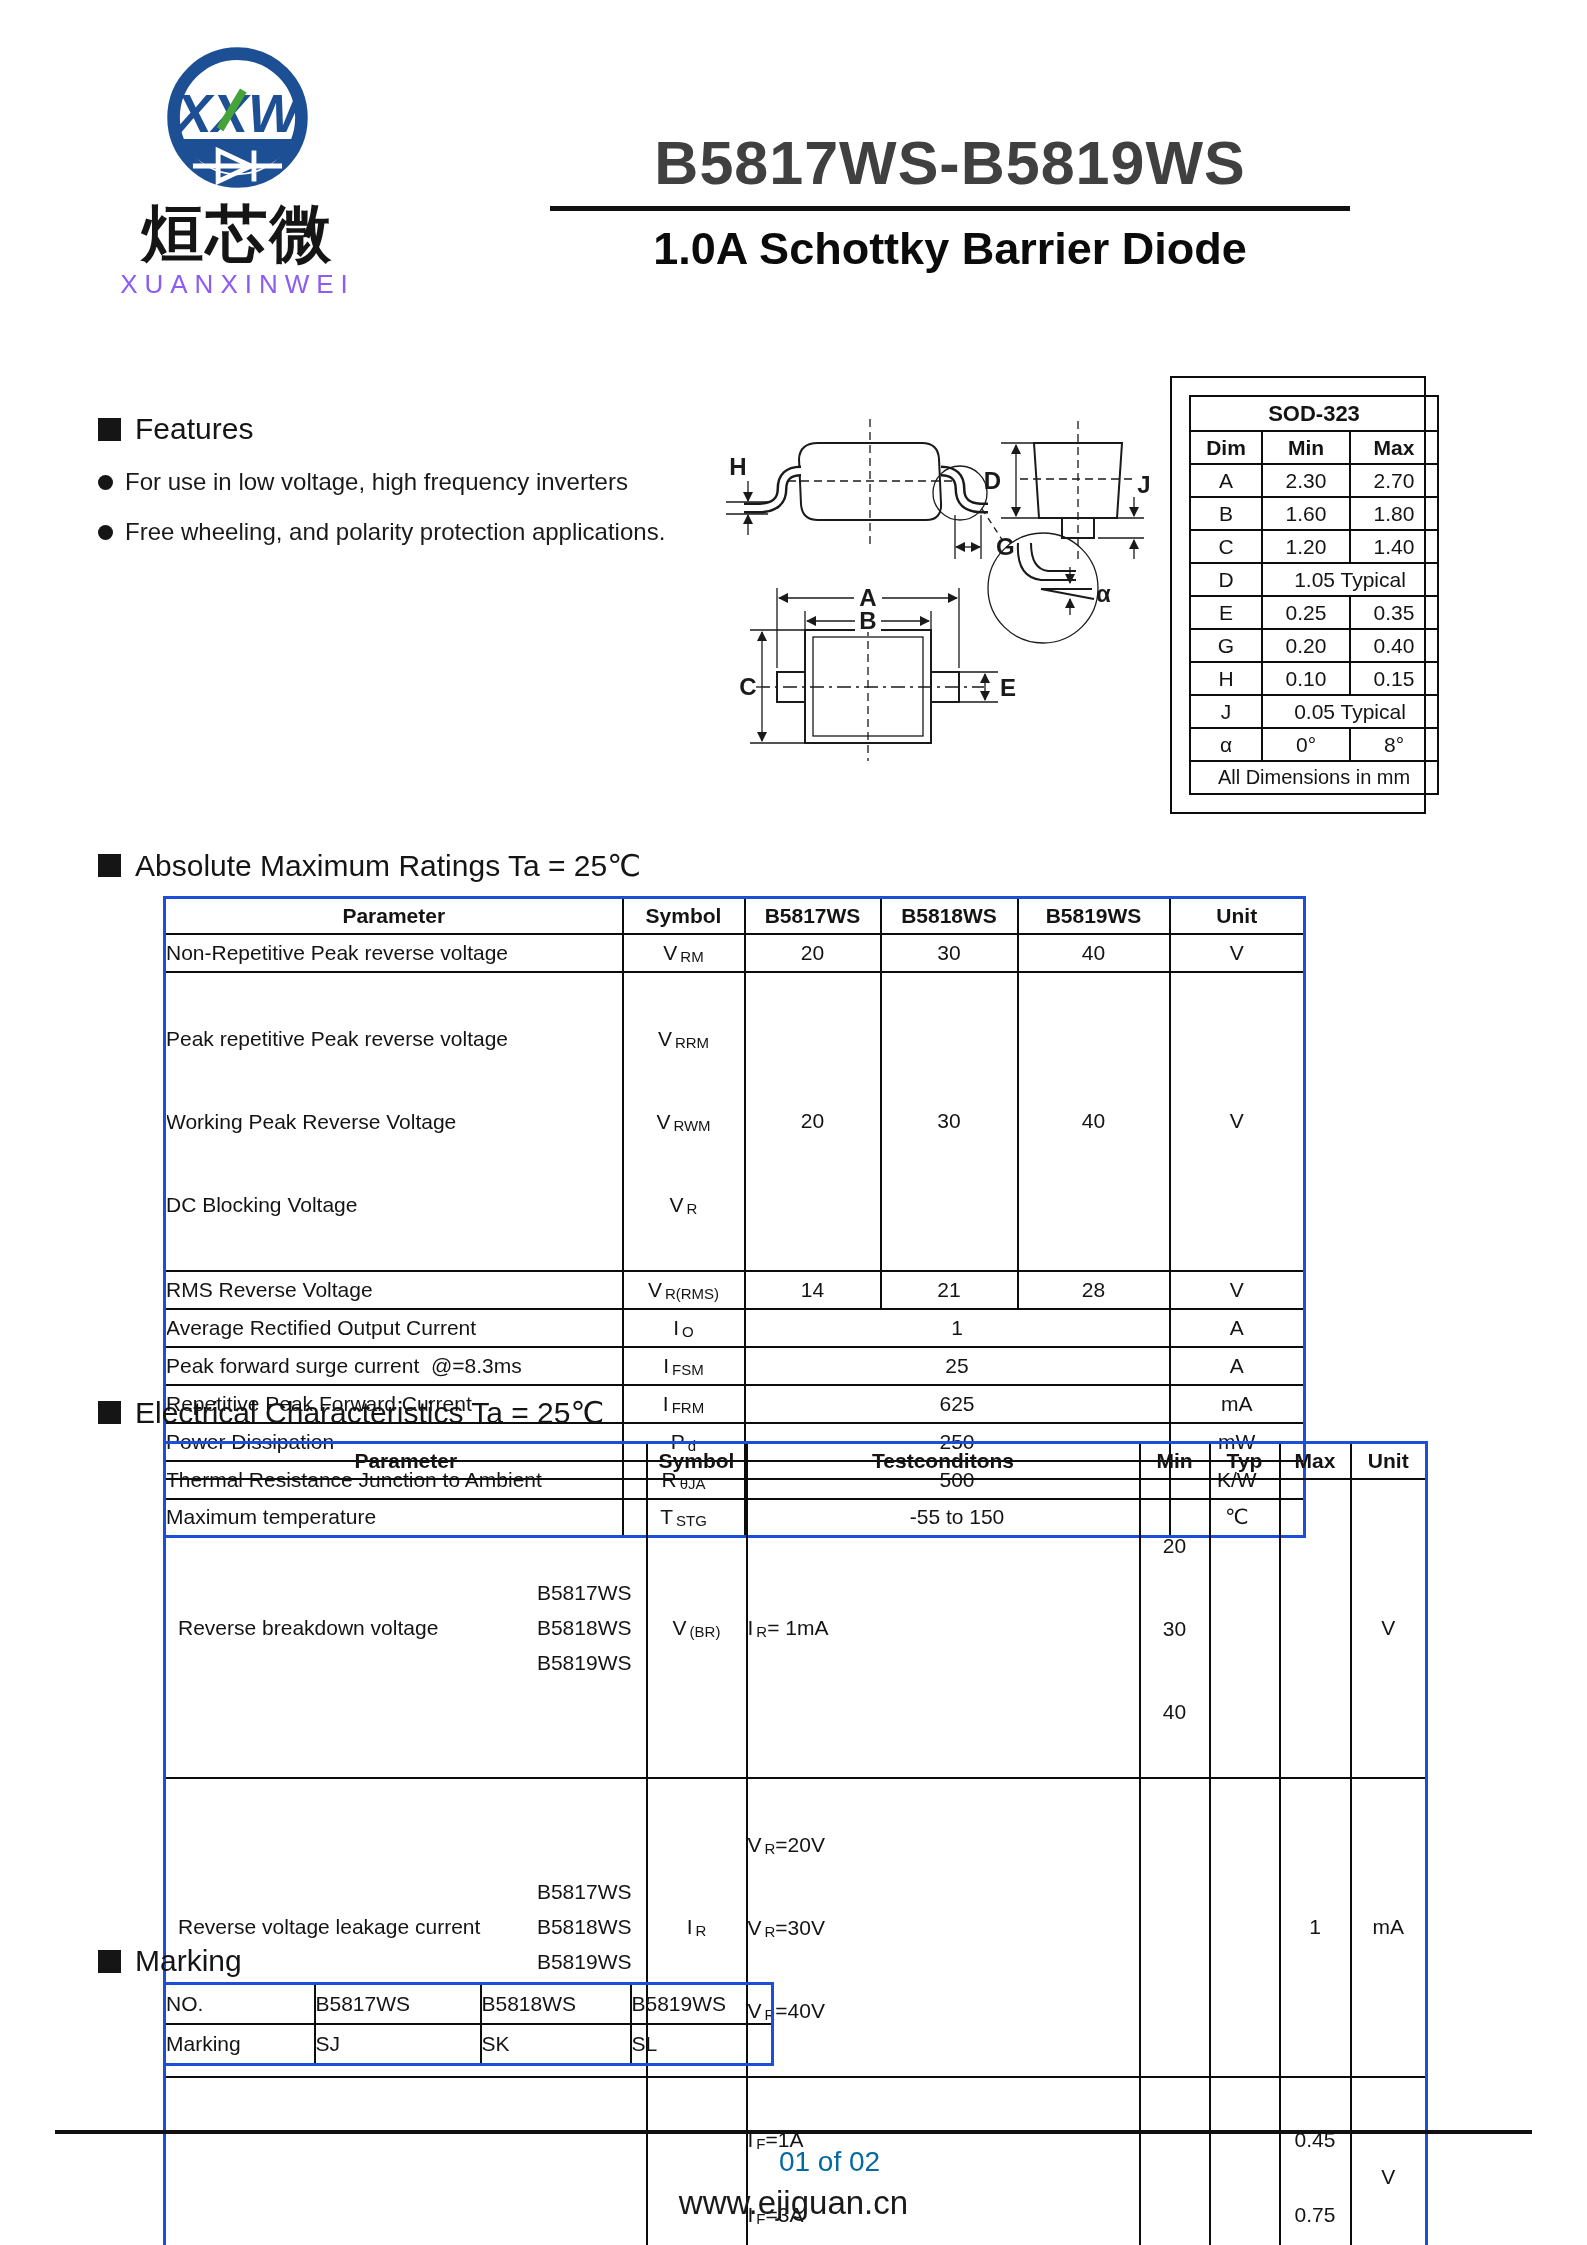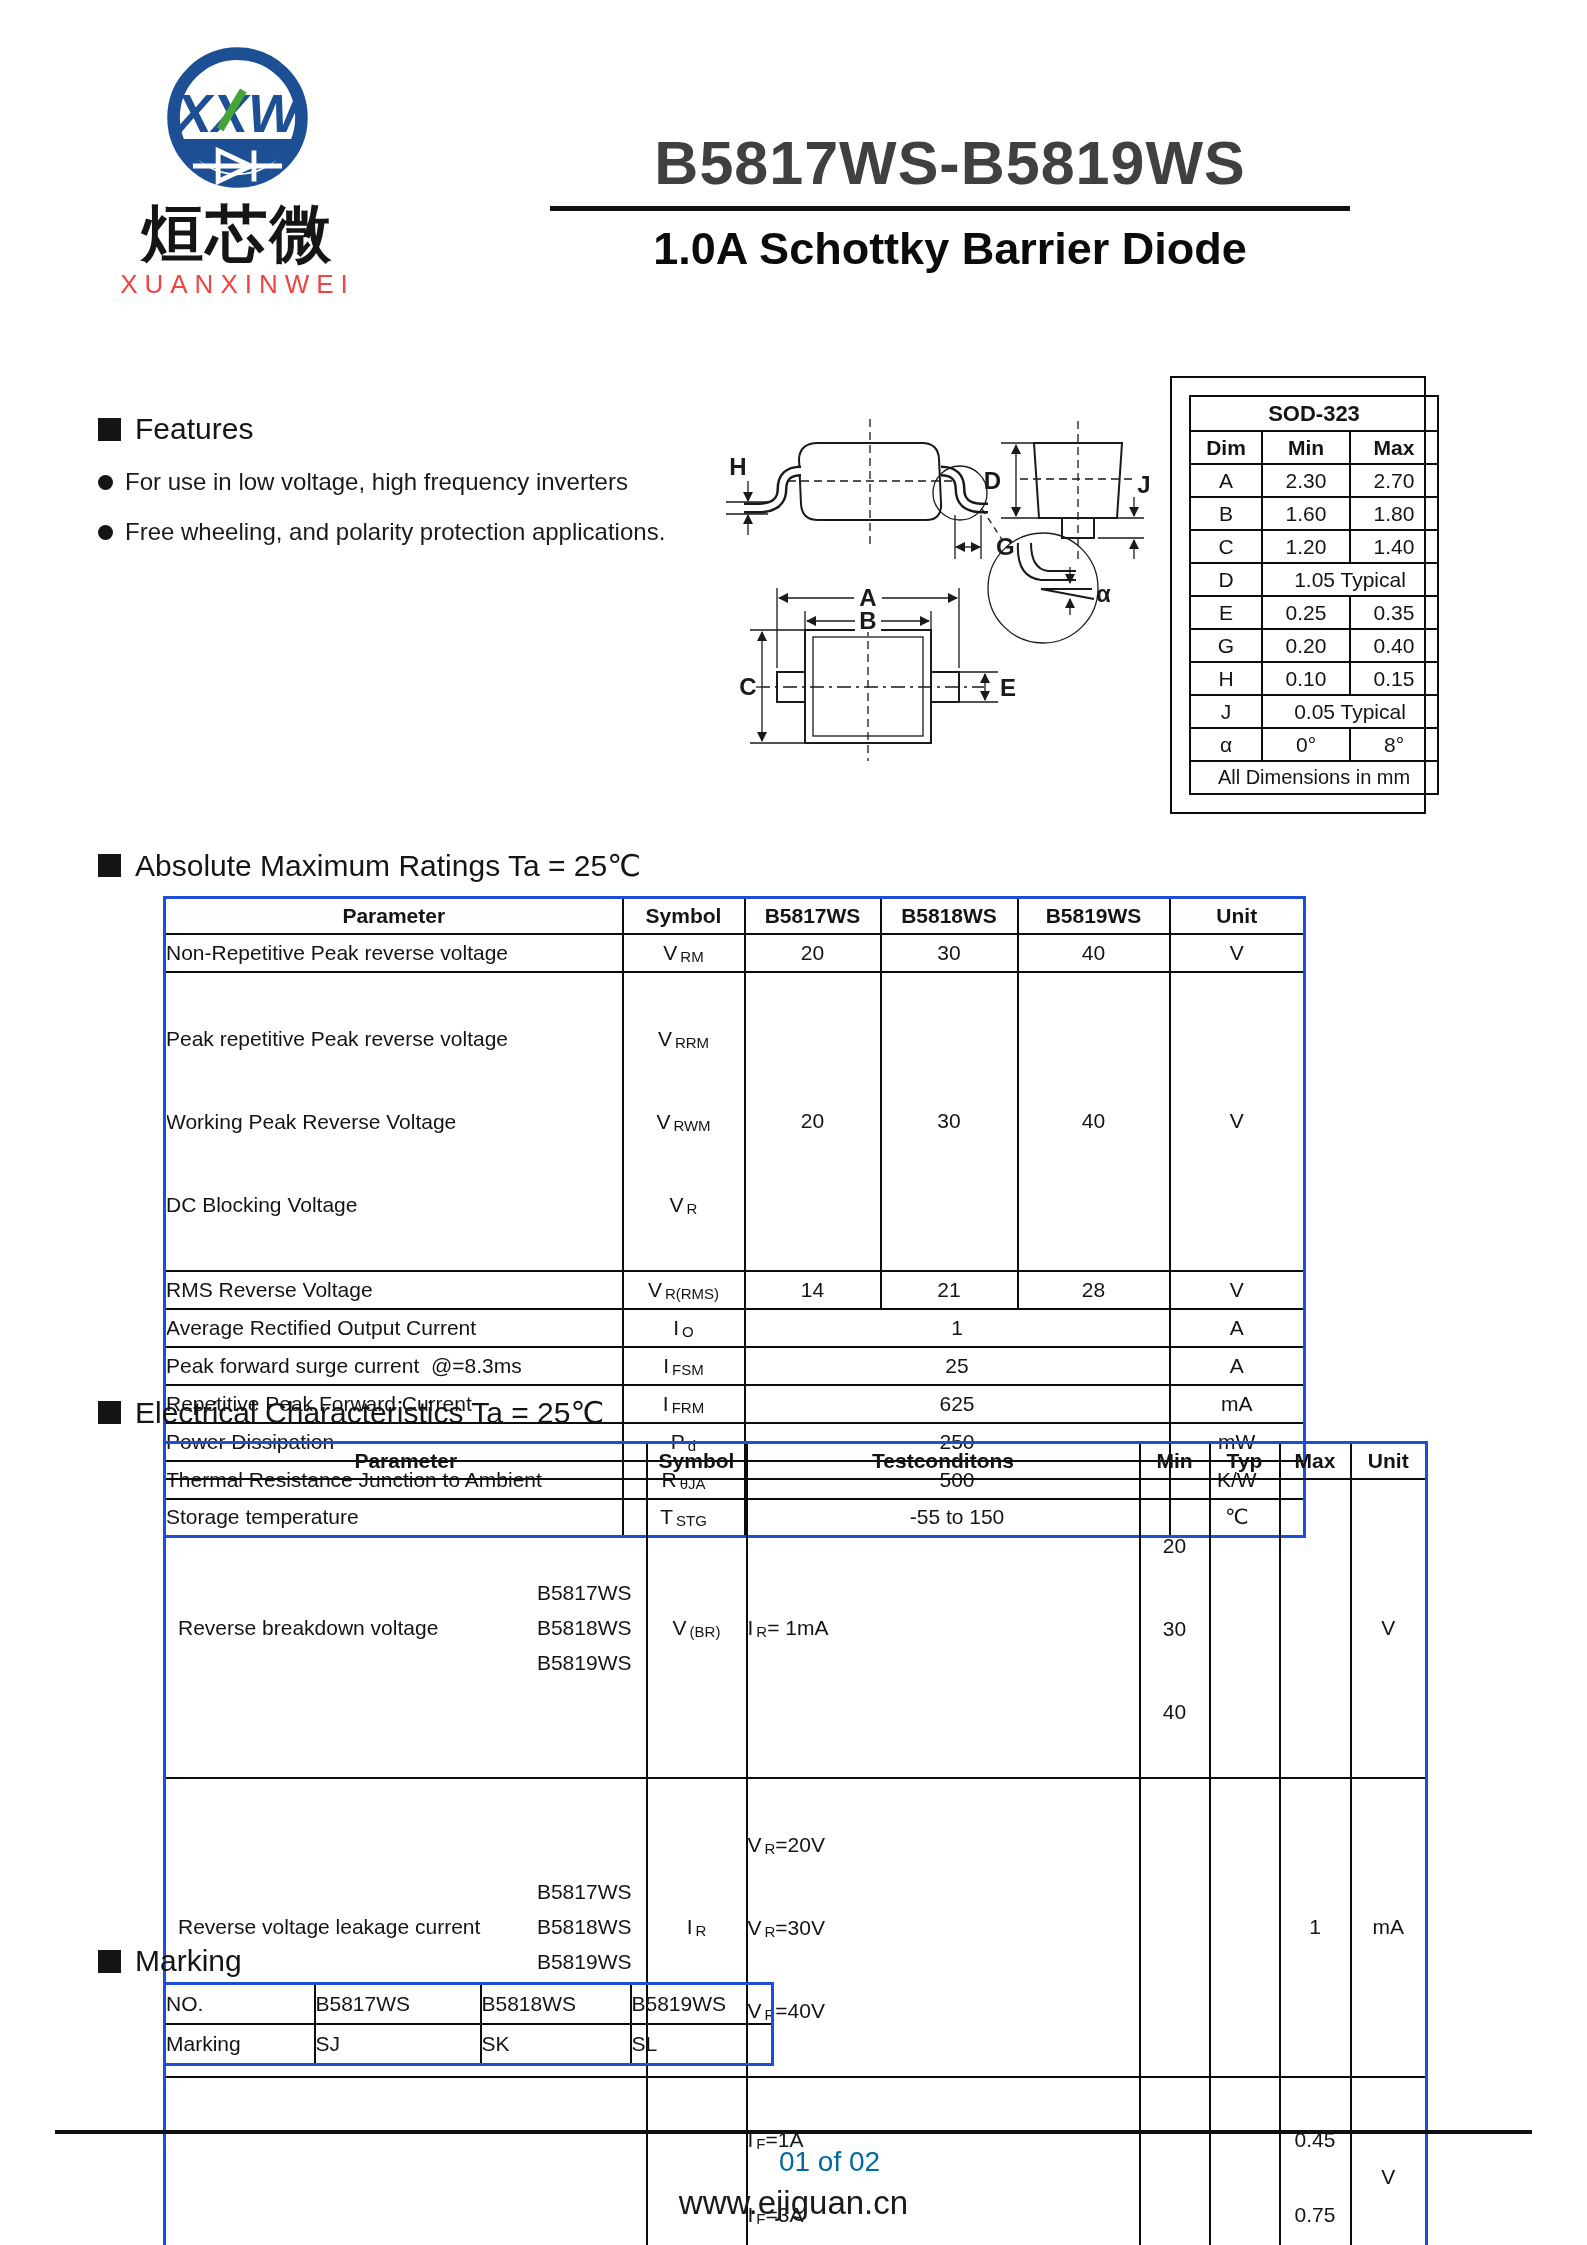--- a/index.html
+++ b/index.html
@@ -2,21 +2,21 @@
 <html><head>
 <meta charset="utf-8">
 <style>
   html,body{margin:0;padding:0;background:#888;}
   .page{position:relative;width:1587px;height:2245px;background:#ffffff;margin:0 auto;
         font-family:"Liberation Sans","DejaVu Sans",sans-serif;color:#111;overflow:hidden;}
 
   
   .logo{position:absolute;left:80px;top:42px;width:315px;text-align:center;}
   .logo-cn{font-size:62px;font-weight:bold;letter-spacing:2px;line-height:66px;color:#151515;}
-  .logo-en{font-size:26px;letter-spacing:7px;color:#ef4444;margin-top:2px;}
+  .logo-en{font-size:26px;letter-spacing:7px;color:#8b5cf6;margin-top:2px;}
 
   
   .title-block{position:absolute;left:460px;top:128px;width:980px;text-align:center;}
   .doc-title{font-size:61px;font-weight:bold;letter-spacing:1px;color:#404040;}
   .title-rule{width:800px;border-top:5px solid #111;margin:8px auto 0;}
   .doc-subtitle{font-size:45px;font-weight:bold;margin-top:12px;color:#0b0b0b;}
 
   
   .sec-head{display:flex;align-items:center;font-size:30px;color:#151515;}
   .sq{width:23px;height:23px;background:#151515;display:inline-block;margin-right:14px;flex:0 0 auto;}
@@ -353,21 +353,21 @@
       <td class="cell-c" colspan="3">250</td>
       <td class="cell-c">mW</td>
     </tr>
     <tr style="height:38px">
       <td class="cell-l">Thermal Resistance Junction to Ambient</td>
       <td class="cell-c"><span>R</span><span class="s2">θJA</span></td>
       <td class="cell-c" colspan="3">500</td>
       <td class="cell-c">K/W</td>
     </tr>
     <tr style="height:38px">
-      <td class="cell-l">Storage temperature</td>
+      <td class="cell-l">Maximum temperature</td>
       <td class="cell-c"><span>T</span><span class="s2">STG</span></td>
       <td class="cell-c" colspan="3">-55 to 150</td>
       <td class="cell-c">℃</td>
     </tr>
   </tbody>
     </table>
 
   <div class="sec-head ec-head">
     <span class="sq"></span>
     <span>Electrical Characteristics Ta = 25℃</span>

